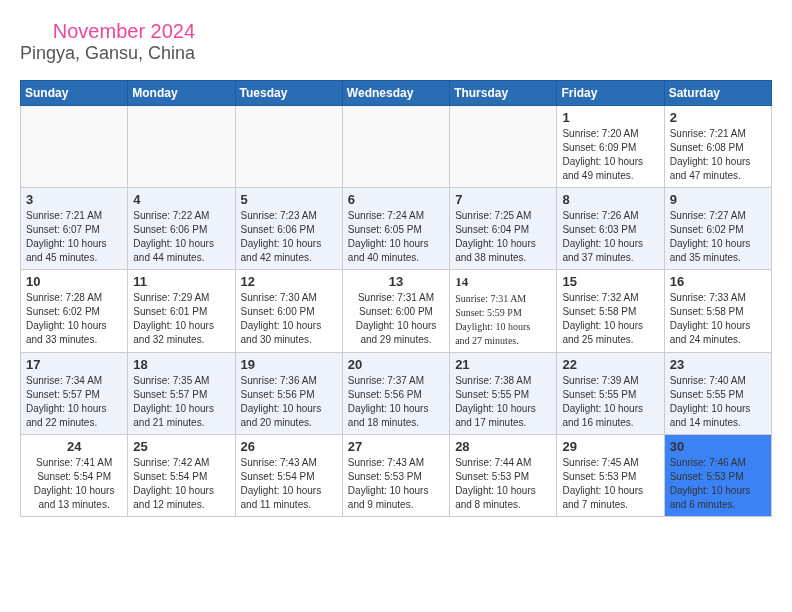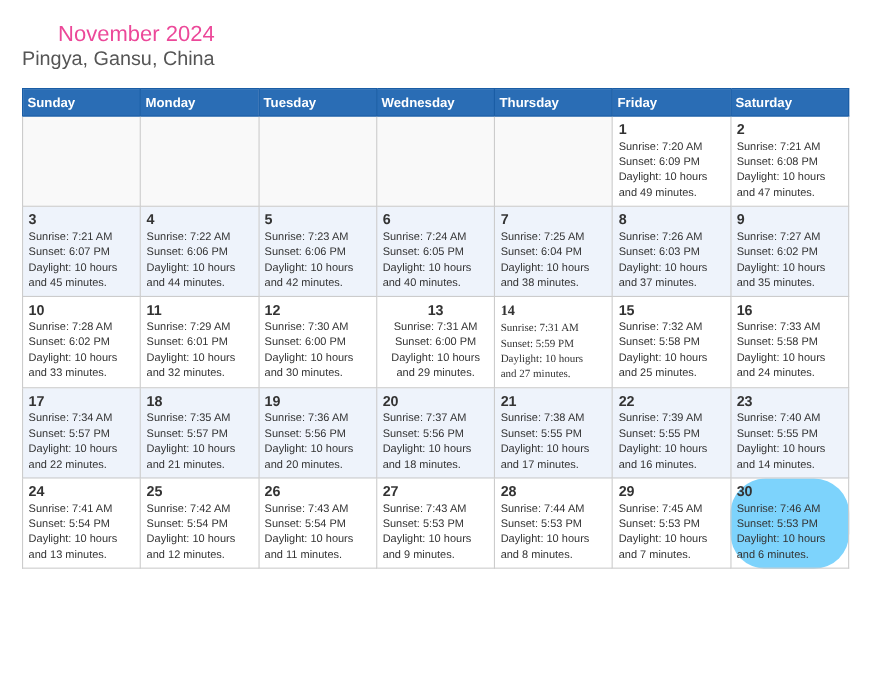--- a/index.html
+++ b/index.html
@@ -225,21 +225,21 @@
         <td style="background: rgb(238, 243, 251);">
           <span class="day-num">22</span>
           <div class="day-info">Sunrise: 7:39 AM<br>Sunset: 5:55 PM<br>Daylight: 10 hours<br>and 16 minutes.</div>
         </td>
         <td style="background: rgb(238, 243, 251); margin-top: 12px;">
           <span class="day-num">23</span>
           <div class="day-info">Sunrise: 7:40 AM<br>Sunset: 5:55 PM<br>Daylight: 10 hours<br>and 14 minutes.</div>
         </td>
       </tr>
       <tr class="week-row">
-        <td style="background: rgb(255, 255, 255);">
+        <td style="background: rgb(255, 255, 255); text-align: center;">
           <span class="day-num">24</span>
           <div class="day-info">Sunrise: 7:41 AM<br>Sunset: 5:54 PM<br>Daylight: 10 hours<br>and 13 minutes.</div>
         </td>
         <td style="background: rgb(255, 255, 255);">
           <span class="day-num">25</span>
           <div class="day-info">Sunrise: 7:42 AM<br>Sunset: 5:54 PM<br>Daylight: 10 hours<br>and 12 minutes.</div>
         </td>
         <td style="background: rgb(255, 255, 255);">
           <span class="day-num">26</span>
           <div class="day-info">Sunrise: 7:43 AM<br>Sunset: 5:54 PM<br>Daylight: 10 hours<br>and 11 minutes.</div>
@@ -249,19 +249,19 @@
           <div class="day-info">Sunrise: 7:43 AM<br>Sunset: 5:53 PM<br>Daylight: 10 hours<br>and 9 minutes.</div>
         </td>
         <td style="background: rgb(255, 255, 255);">
           <span class="day-num">28</span>
           <div class="day-info">Sunrise: 7:44 AM<br>Sunset: 5:53 PM<br>Daylight: 10 hours<br>and 8 minutes.</div>
         </td>
         <td style="background: rgb(255, 255, 255);">
           <span class="day-num">29</span>
           <div class="day-info">Sunrise: 7:45 AM<br>Sunset: 5:53 PM<br>Daylight: 10 hours<br>and 7 minutes.</div>
         </td>
-        <td style="background: #7dd3fc; border-radius: 32px;">
+        <td style="background: #3b82f6;">
           <span class="day-num">30</span>
           <div class="day-info">Sunrise: 7:46 AM<br>Sunset: 5:53 PM<br>Daylight: 10 hours<br>and 6 minutes.</div>
         </td>
       </tr>
     </tbody>
 </table>
 
 </body></html>

